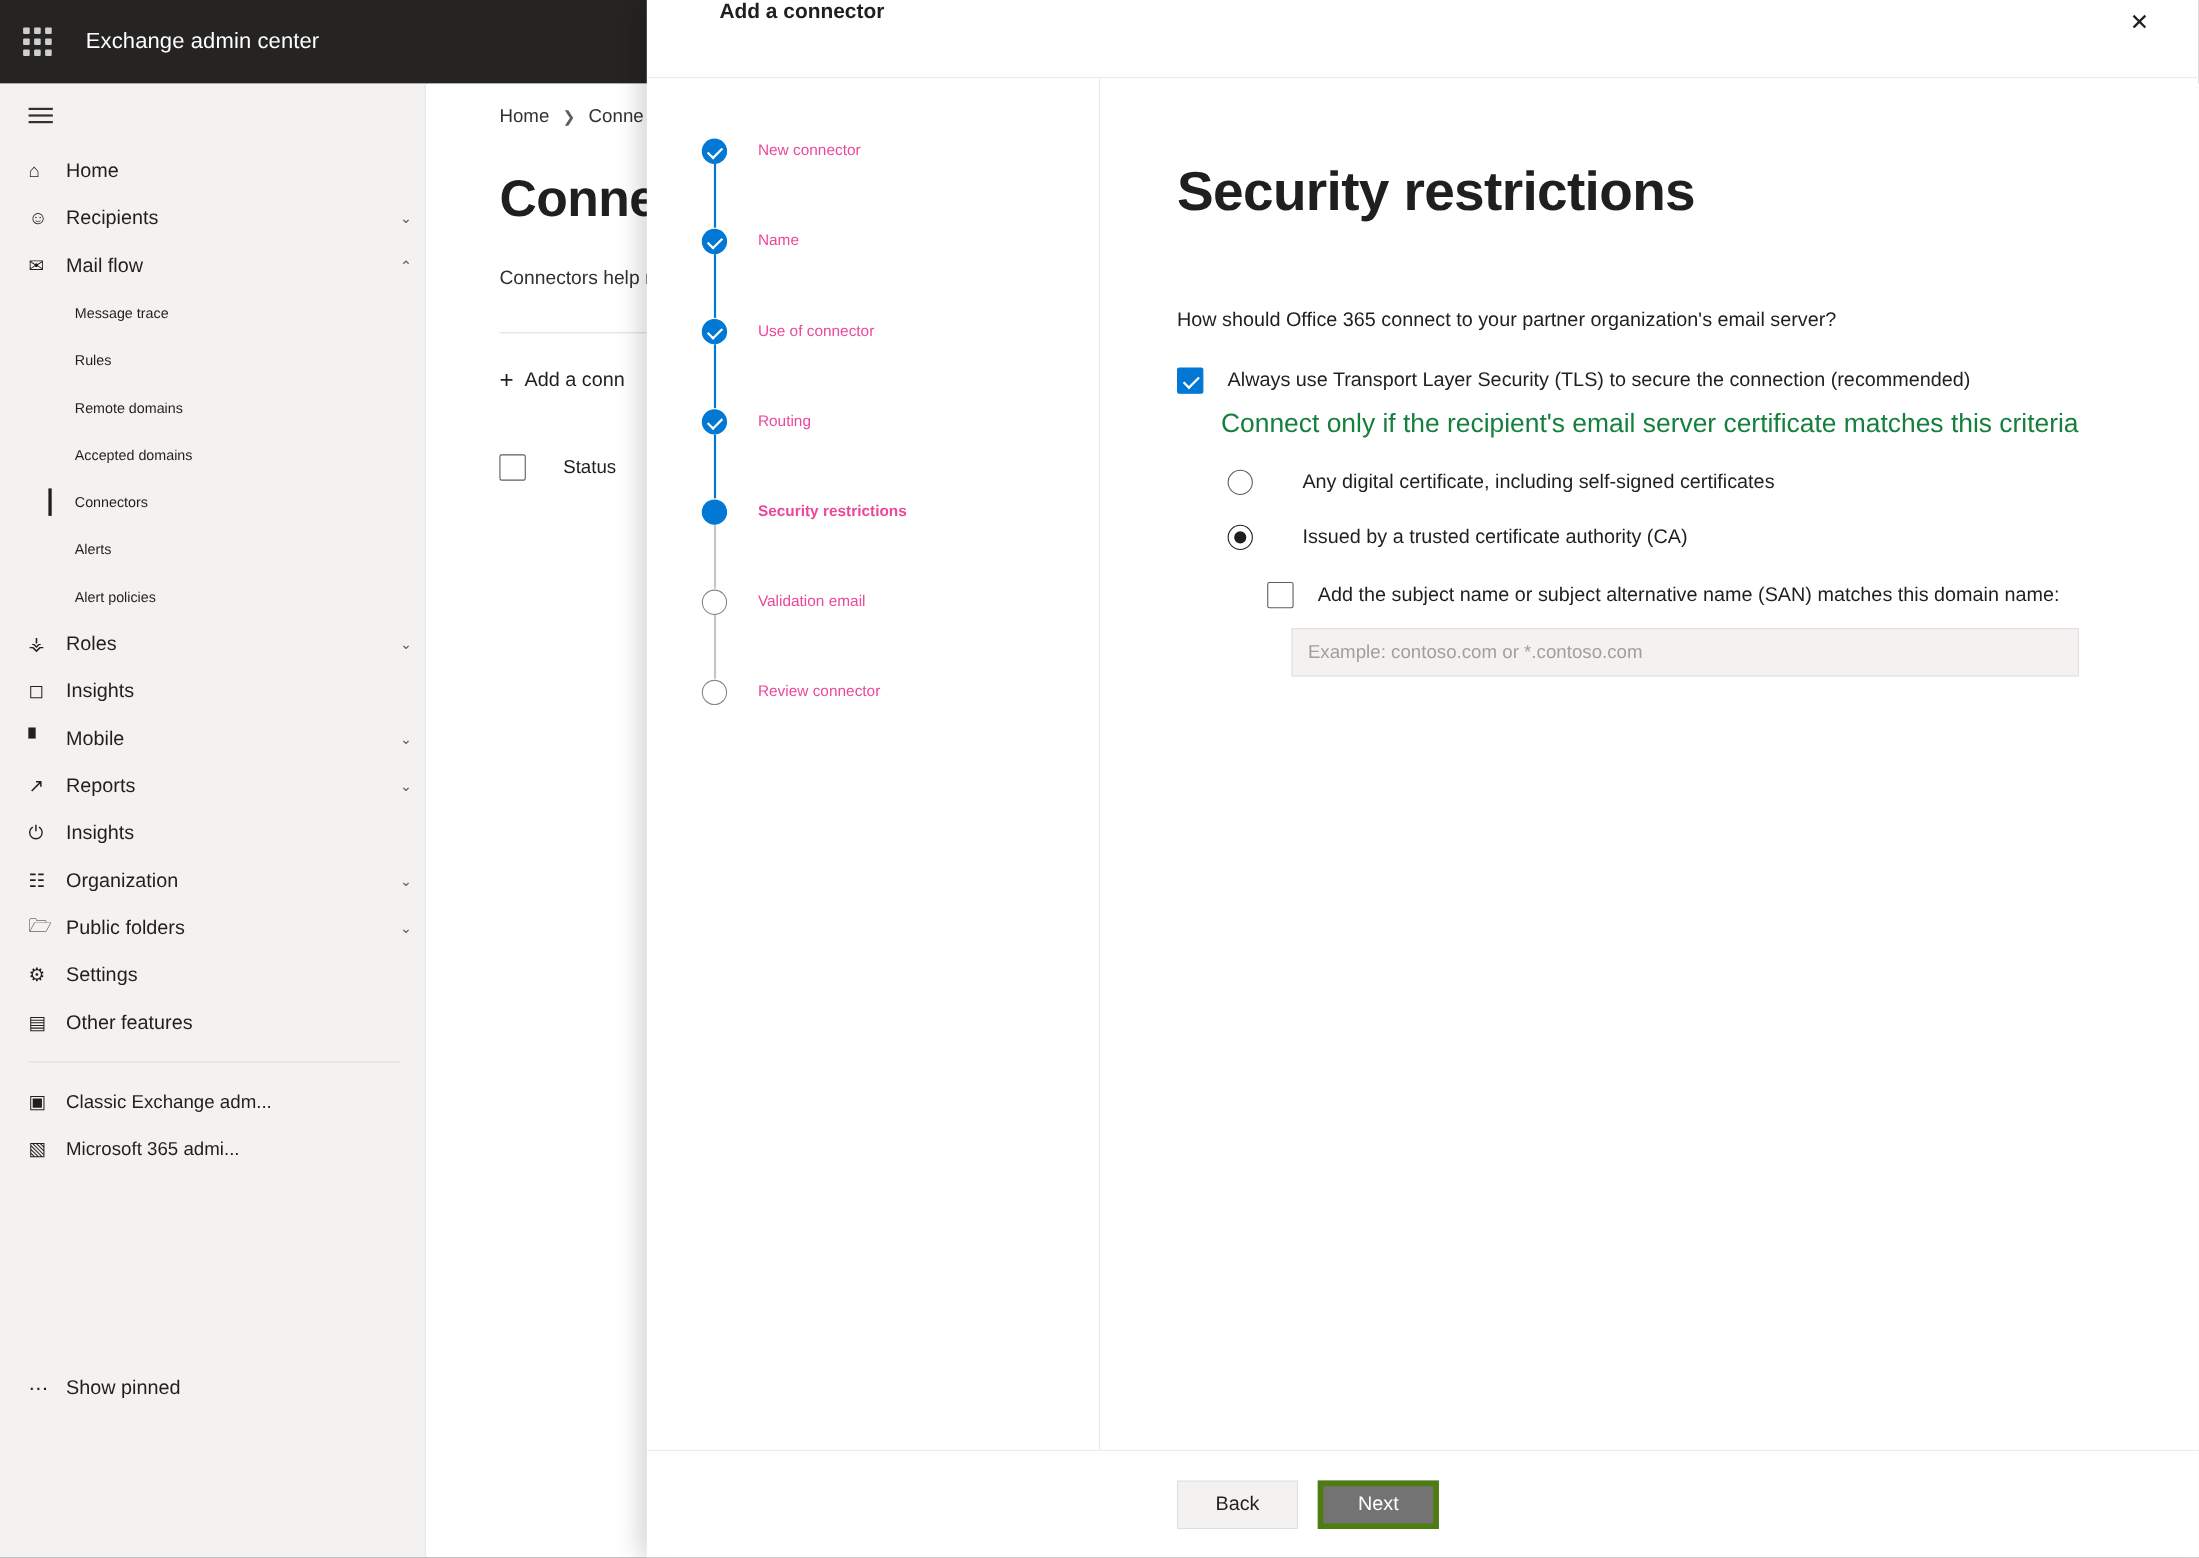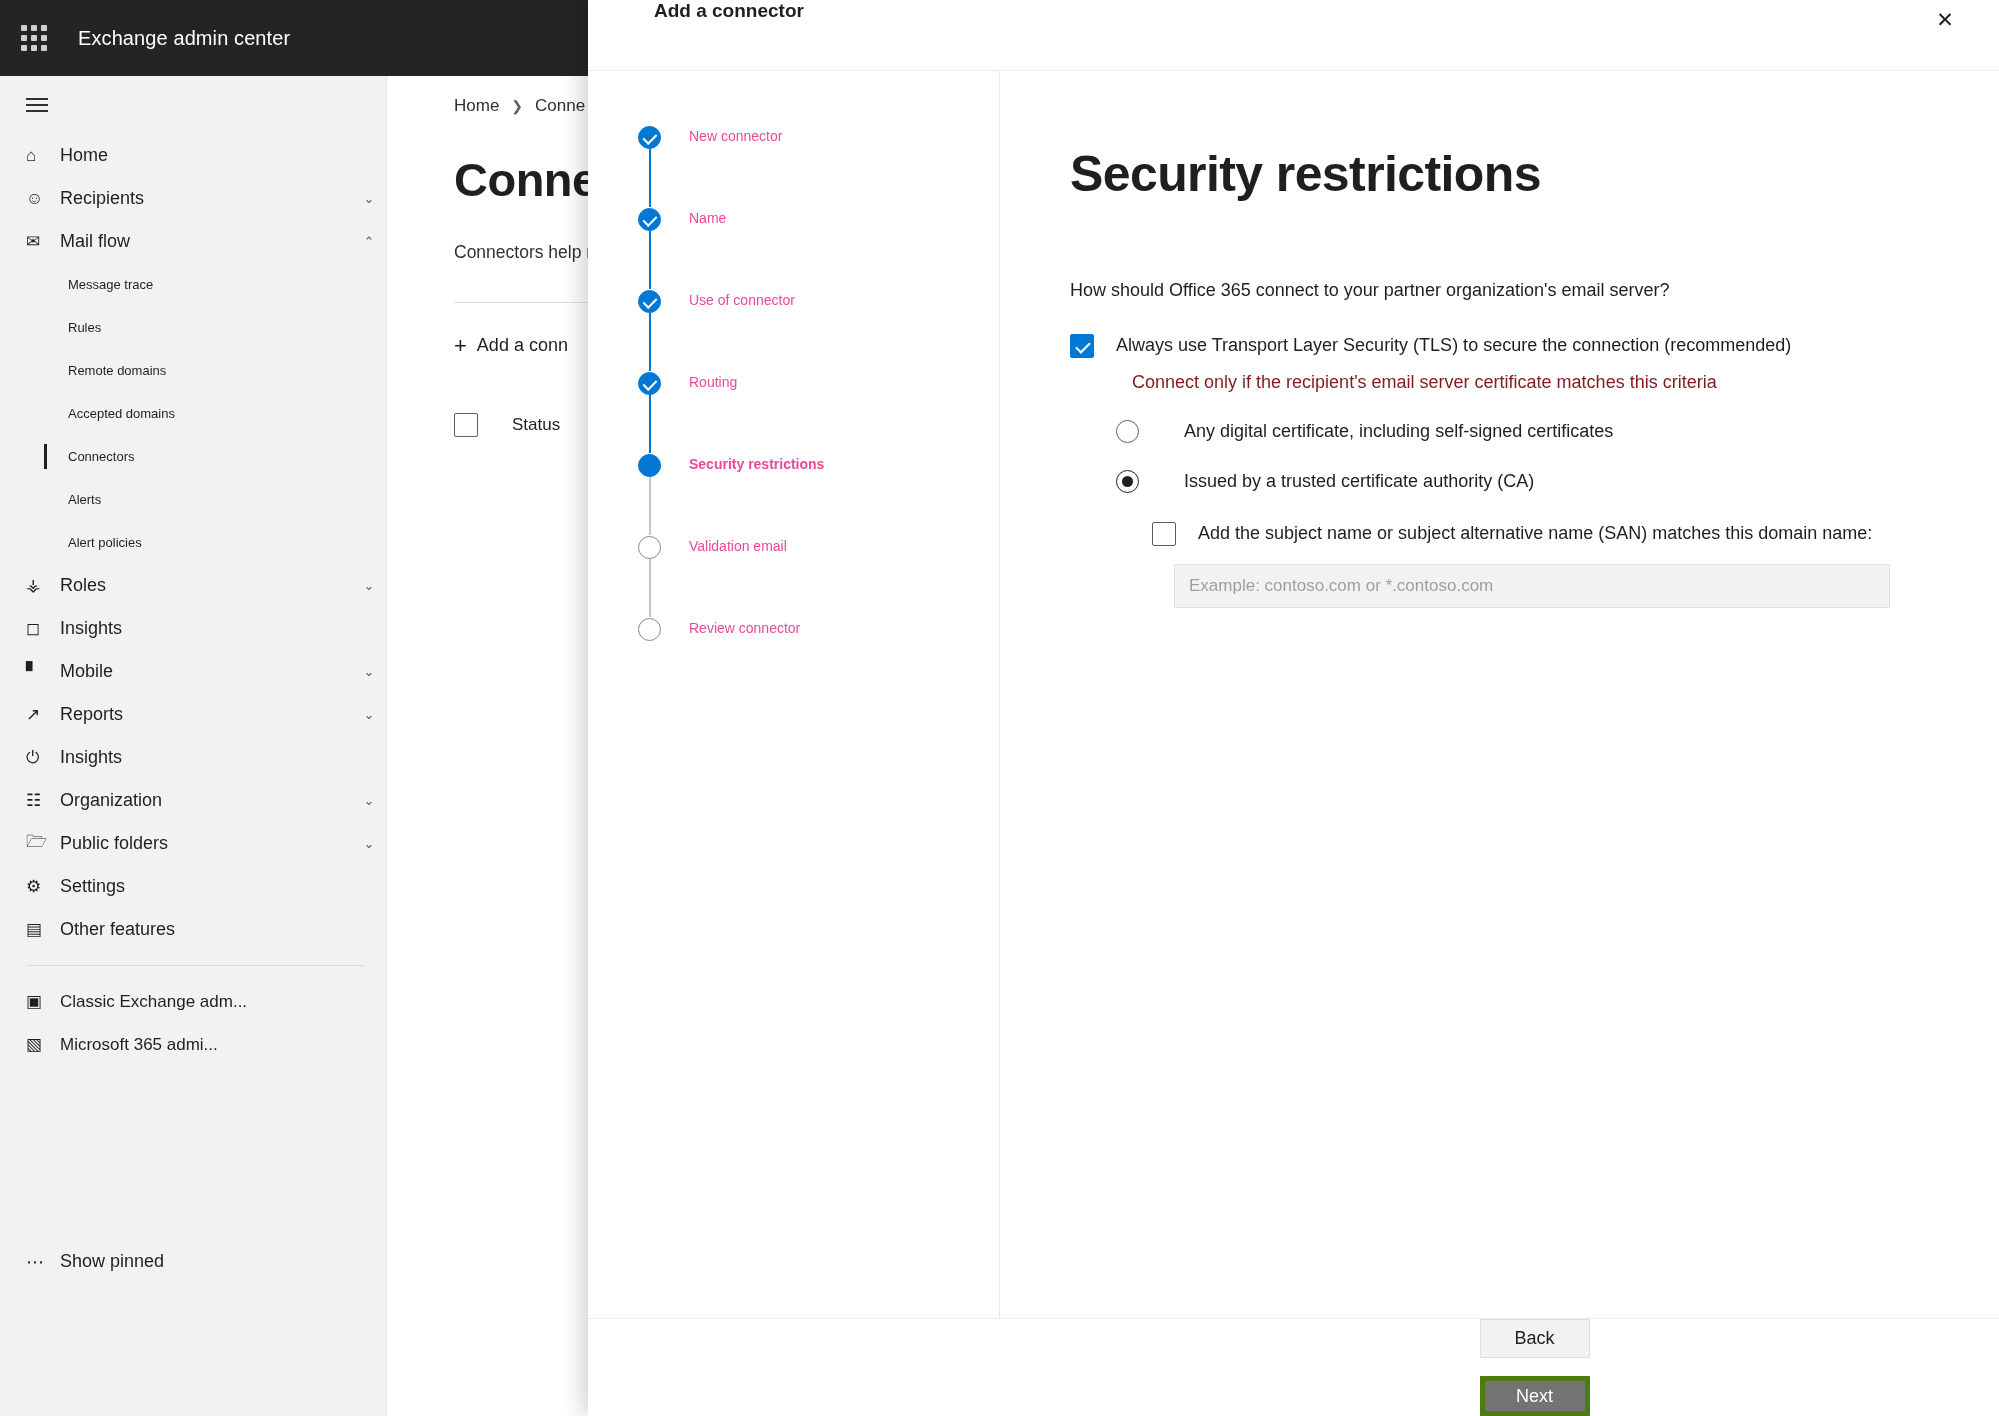--- a/index.html
+++ b/index.html
@@ -380,23 +380,23 @@
     border: 1.5px solid #605e5c;
   }
   .opt-label {
     margin-left: 22px;
     font-size: 18px;
     color: #201f1e;
     line-height: 24px;
   }
   .sub-note {
     margin-top: 14px;
-    margin-left: 62px;
-    font-size: 18px;
-    color: #7f1d1d;
+    margin-left: 40px;
+    font-size: 24px;
+    color: #15803d;
   }
   .radio-row {
     display: flex;
     align-items: flex-start;
     margin-top: 26px;
     margin-left: 46px;
     gap: 25px;
   }
   .radio {
     width: 23px; height: 23px;
@@ -448,21 +448,20 @@
 
   
   .panel-footer {
     height: 98px;
     border-top: 1px solid #edebe9;
     display: flex;
     align-items: center;
     padding-left: 482px;
     box-sizing: border-box;
     gap: 18px;
-    flex-direction: column;
   }
   .btn {
     height: 44px;
     min-width: 110px;
     font-size: 18px;
     display: flex;
     align-items: center;
     justify-content: center;
     box-sizing: border-box;
     cursor: pointer;

